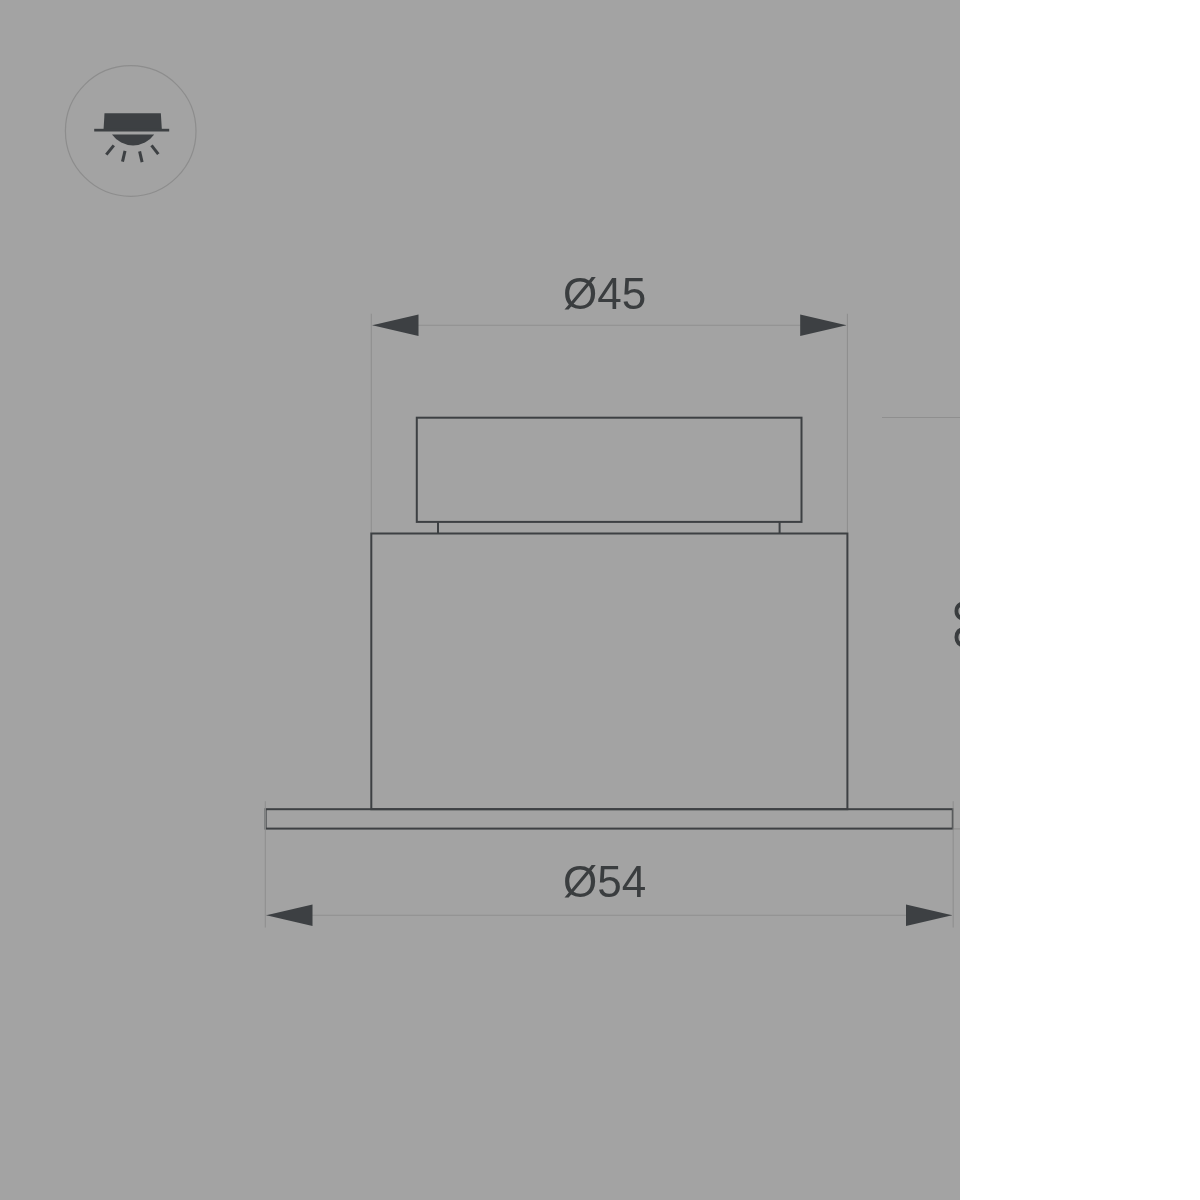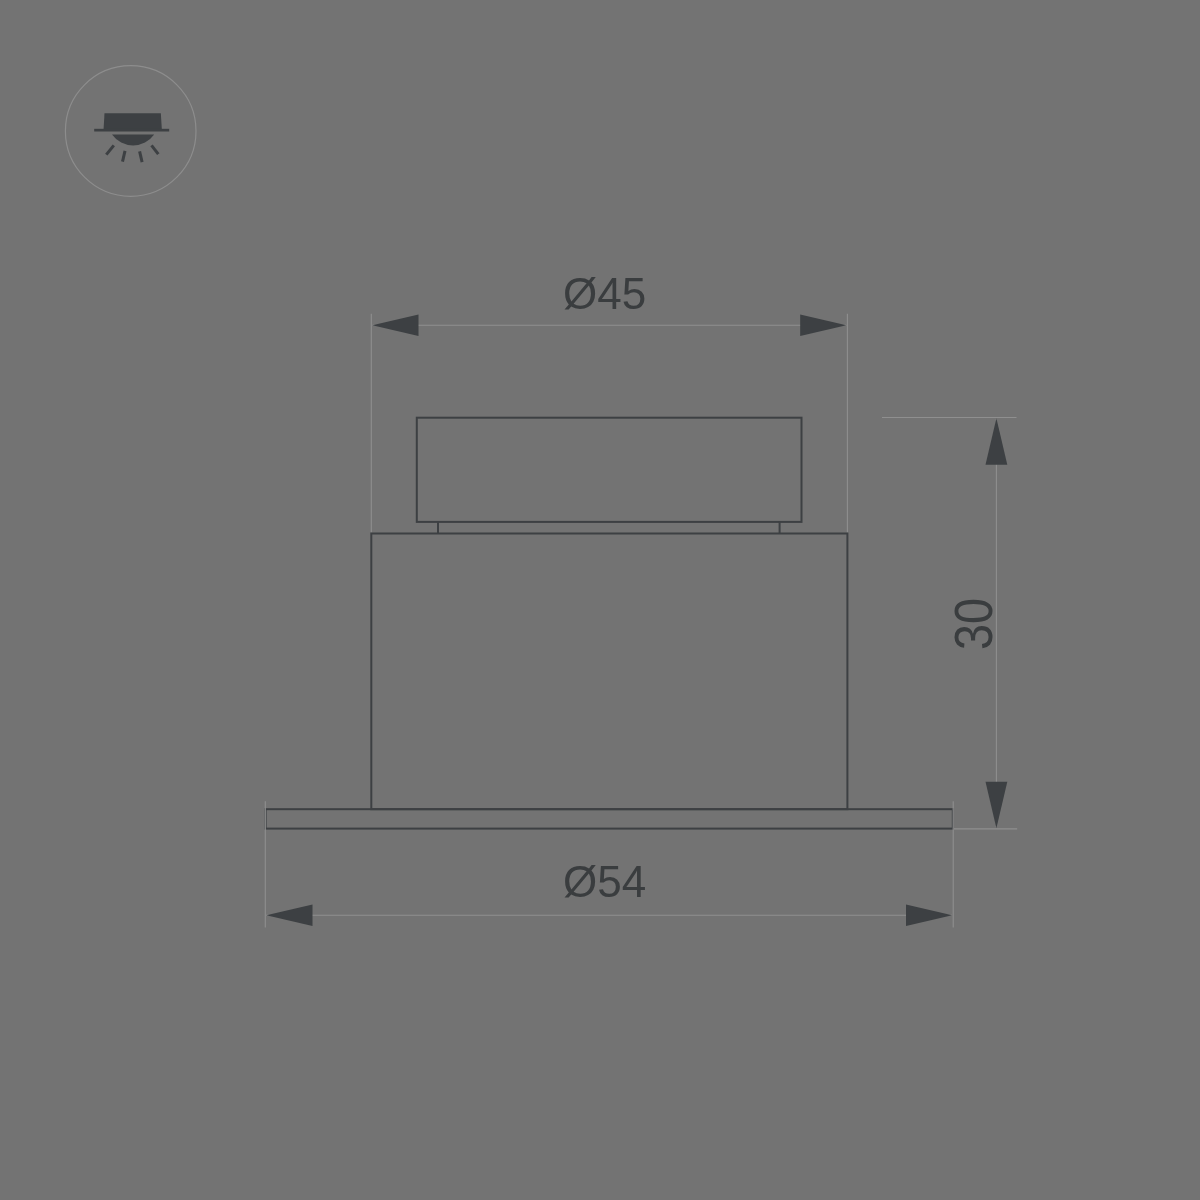--- a/index.html
+++ b/index.html
@@ -1,16 +1,16 @@
 <!DOCTYPE html>
 <html><head>
 <meta charset="utf-8">
 <style>
   html,body{margin:0;padding:0;background:#ffffff;}
-  .page{position:relative;width:1200px;height:1200px;background:#737373;overflow:hidden;
+  .page{position:relative;width:960px;height:1200px;background:#a3a3a3;overflow:hidden;
         font-family:"Liberation Sans", sans-serif;}
   svg{position:absolute;left:0;top:0;}
   text{font-family:"Liberation Sans", sans-serif;fill:#3a3d3f;}
 </style>
 </head>
 <body>
 <div class="page">
 <svg width="1200" height="1200" viewBox="0 0 1200 1200">
 
   <circle cx="130.7" cy="131.0" r="65.3" fill="none" stroke="#8d8d8d" stroke-width="1.2"></circle>

